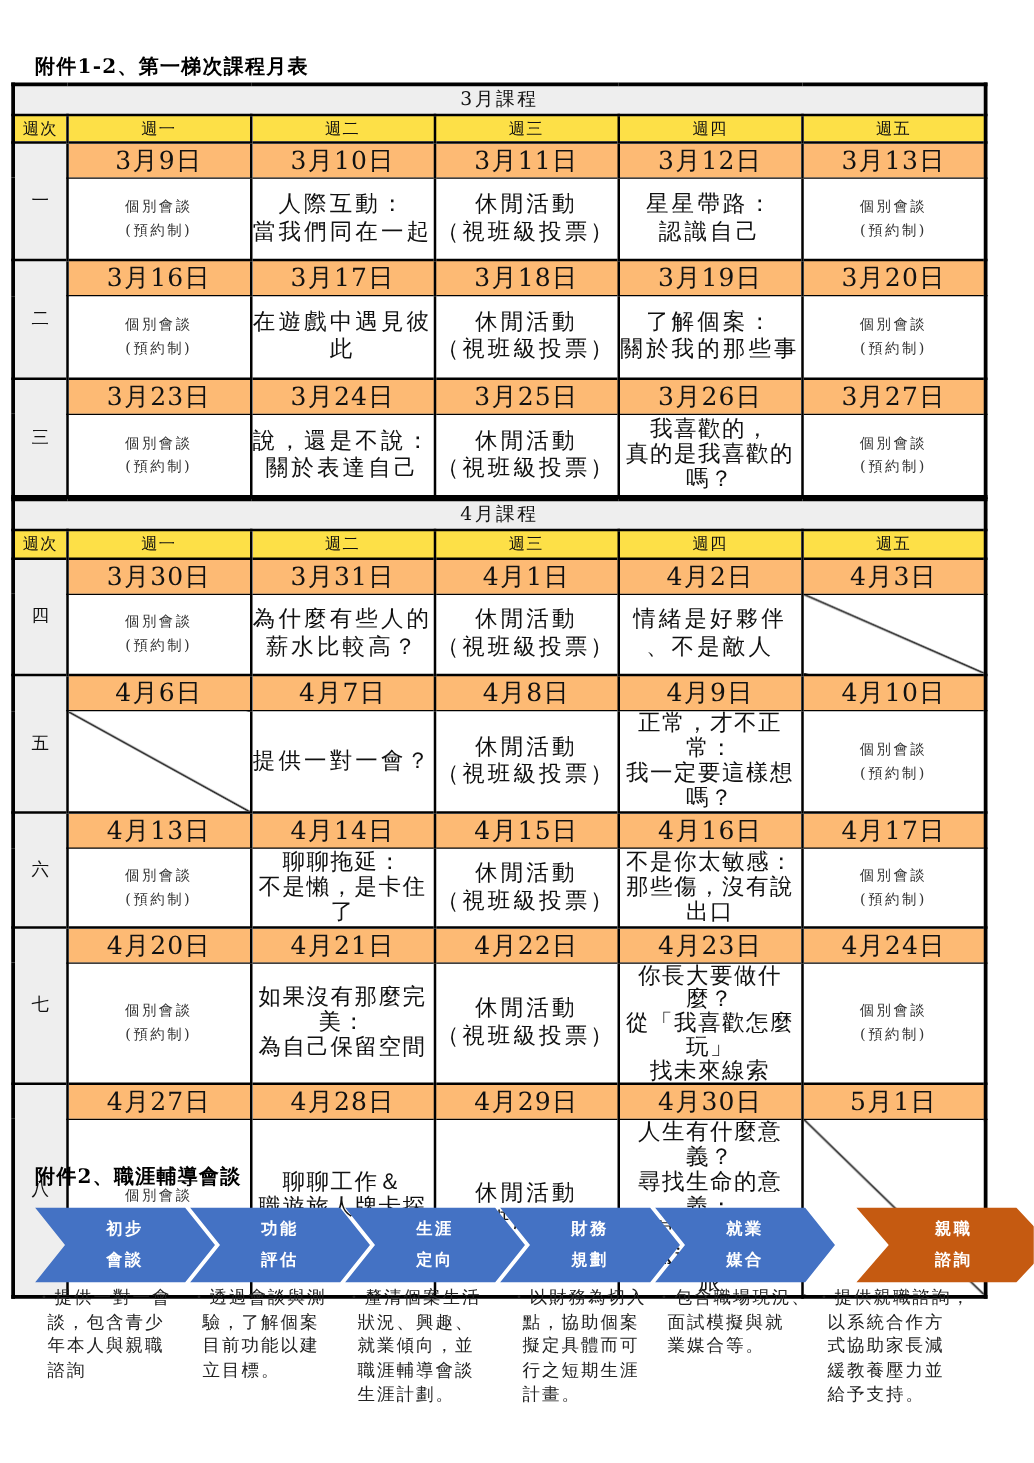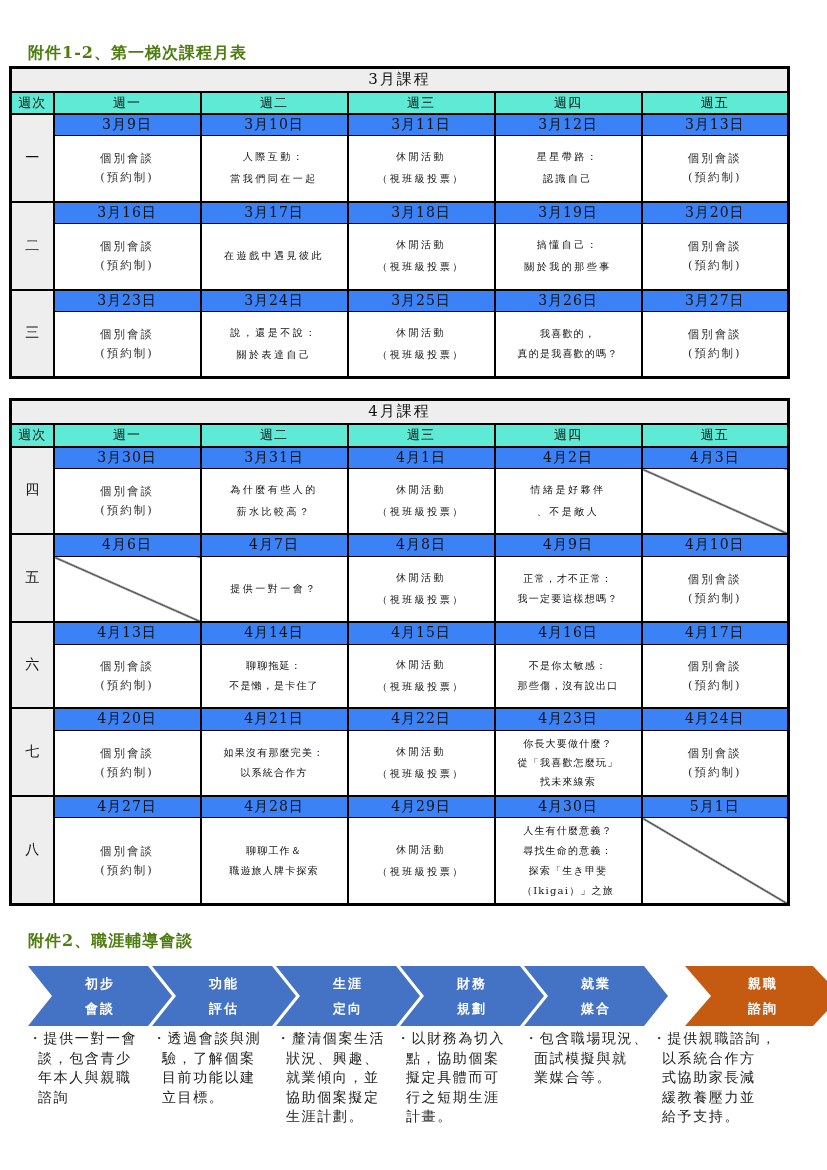--- a/index.html
+++ b/index.html
@@ -3,44 +3,44 @@
 <meta charset="utf-8">
 <style>
   html, body { margin: 0; padding: 0; }
   body {
     width: 827px; height: 1170px; position: relative; background: #ffffff;
     font-family: "DejaVu Serif", "Liberation Serif", serif; color: #111;
     overflow: hidden;
   }
   .doc-title {
     position: absolute; left: 28px; font-size: 16px; font-weight: bold;
-    letter-spacing: 1px; color: #4d7c0f;
+    letter-spacing: 1px; color: #000000;
   }
   .tbl {
     position: absolute; left: 9px; width: 778px;
     table-layout: fixed; border-collapse: collapse;
     border: 3px solid #000;
   }
   .tbl td {
     border: 1px solid #000; padding: 0; text-align: center; vertical-align: middle;
     overflow: hidden;
   }
   .tbl td.cap {
     background: #eeeeee; font-size: 15px; letter-spacing: 2px; border-bottom: 2px solid #000;
   }
-  .tbl td.hdr { font-size: 13px; letter-spacing: 1px; background: #5eead4; border-left-width: 2px; border-right-width: 2px; }
+  .tbl td.hdr { font-size: 13px; letter-spacing: 1px; background: #fde047; border-left-width: 2px; border-right-width: 2px; }
   .tbl td.wk {
     background: #eeeeee; font-size: 14px; border-top: 2px solid #000; border-right: 2px solid #000;
   }
   .tbl td.dt {
-    background: #3b82f6; font-size: 14px; letter-spacing: 1px; border-left-width: 2px; border-right-width: 2px;
+    background: #fdba74; font-size: 20px; letter-spacing: 1px; border-left-width: 2px; border-right-width: 2px;
   }
   .tbl tr.wk-start td { border-top: 2px solid #000; }
   .tbl td.ct {
-    font-size: 10px; letter-spacing: 2.5px; line-height: 22px; white-space: pre-line;
+    font-size: 18px; letter-spacing: 2.5px; line-height: 22px; white-space: pre-line;
     border-left-width: 2px; border-right-width: 2px;
   }
   .tbl td.ct.sm { font-size: 11.5px; letter-spacing: 2px; line-height: 19px; color: #333; }
   .tbl td.ct.tight { letter-spacing: 1.2px; line-height: 20px; }
   .tbl td.ct.blank {
     background: linear-gradient(to top right, transparent calc(50% - 1.2px), #000 50%, transparent calc(50% + 1.2px));
   }
   .chev { position: absolute; top: 966px; height: 76px; }
   .chev svg { position: absolute; left: 0; top: 0; }
   .chev-label {
@@ -111,21 +111,21 @@
     <td class="dt">3月18日</td>
     <td class="dt">3月19日</td>
     <td class="dt">3月20日</td>
   </tr>
   <tr style="height:66px">
     <td class="ct sm">個別會談
 (預約制)</td>
     <td class="ct">在遊戲中遇見彼此</td>
     <td class="ct">休閒活動
 （視班級投票）</td>
-    <td class="ct">搞懂自己：
+    <td class="ct">了解個案：
 關於我的那些事</td>
     <td class="ct sm">個別會談
 (預約制)</td>
   </tr>
 
   <tr class="wk-start" style="height:22px">
     <td rowspan="2" class="wk">三</td>
     <td class="dt">3月23日</td>
     <td class="dt">3月24日</td>
     <td class="dt">3月25日</td>
@@ -234,21 +234,21 @@
     <td class="dt">4月20日</td>
     <td class="dt">4月21日</td>
     <td class="dt">4月22日</td>
     <td class="dt">4月23日</td>
     <td class="dt">4月24日</td>
   </tr>
   <tr style="height:65px">
     <td class="ct sm">個別會談
 (預約制)</td>
     <td class="ct tight">如果沒有那麼完美：
-以系統合作方</td>
+為自己保留空間</td>
     <td class="ct">休閒活動
 （視班級投票）</td>
     <td class="ct tight" style="line-height:19px">你長大要做什麼？
 從「我喜歡怎麼玩」
 找未來線索</td>
     <td class="ct sm">個別會談
 (預約制)</td>
   </tr>
 
   <tr class="wk-start" style="height:22px">
@@ -324,23 +324,23 @@
 談，包含青少
 年本人與親職
 諮詢</div>
 <div class="desc" style="left:152px">・透過會談與測
 驗，了解個案
 目前功能以建
 立目標。</div>
 <div class="desc" style="left:276px">・釐清個案生活
 狀況、興趣、
 就業傾向，並
-協助個案擬定
+職涯輔導會談
 生涯計劃。</div>
-<div class="desc" style="left:396px">・以財務為切入
+<div class="desc" style="left:408px">・以財務為切入
 點，協助個案
 擬定具體而可
 行之短期生涯
 計畫。</div>
 <div class="desc" style="left:524px;width:130px">・包含職場現況、
 面試模擬與就
 業媒合等。</div>
 <div class="desc" style="left:652px;width:145px">・提供親職諮詢，
 以系統合作方
 式協助家長減

